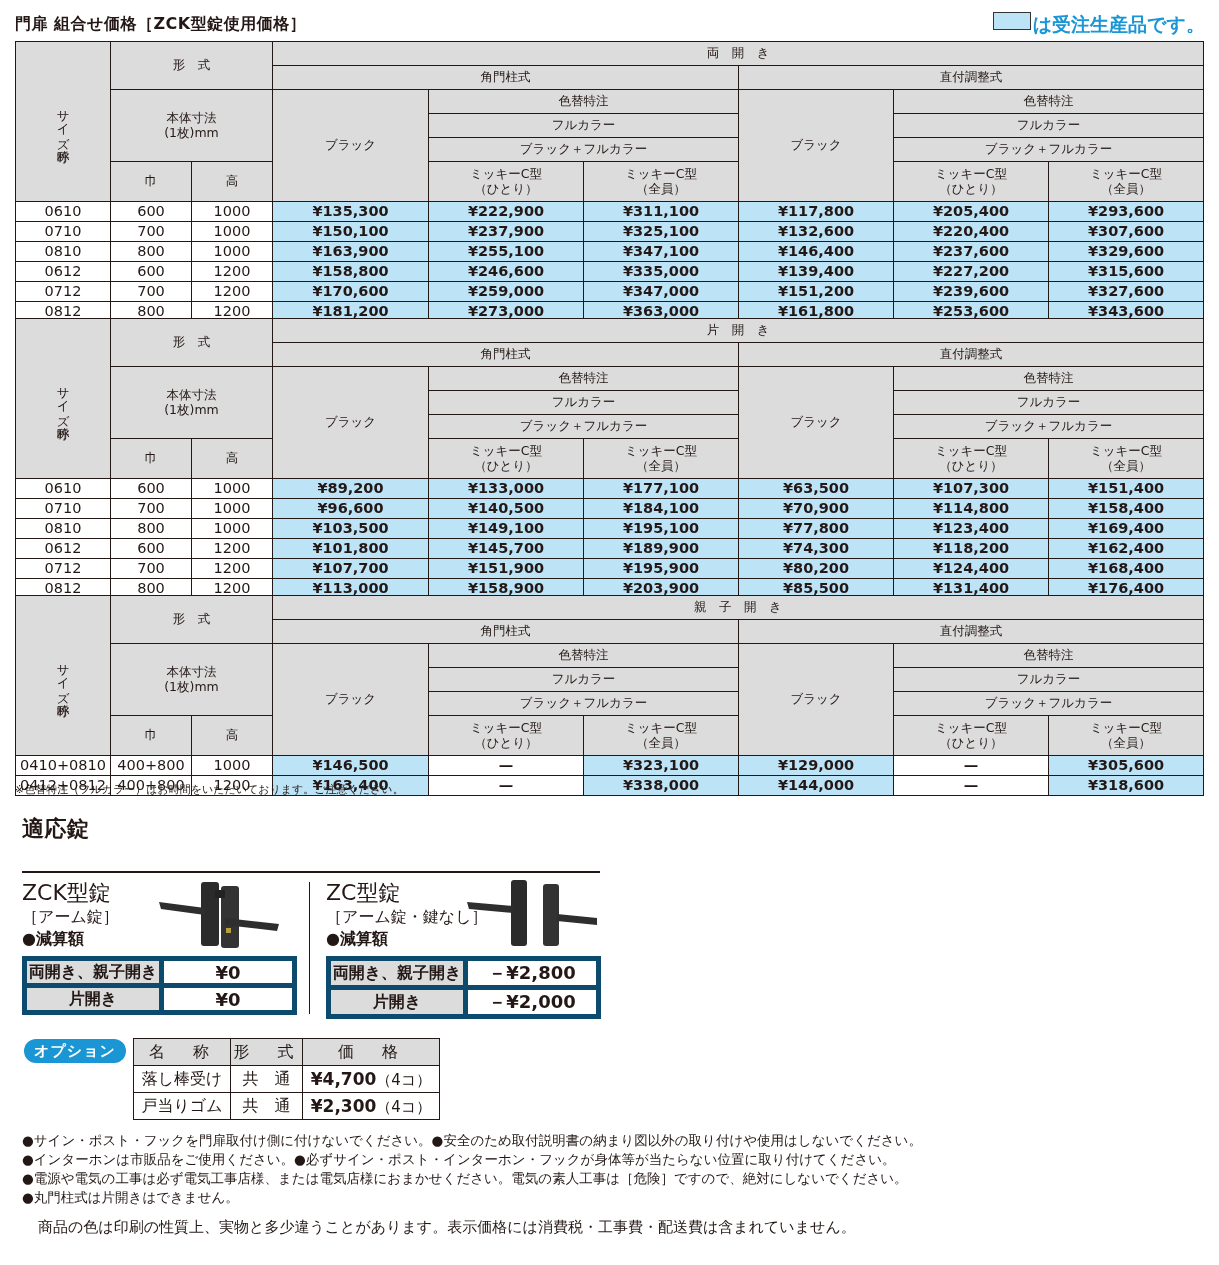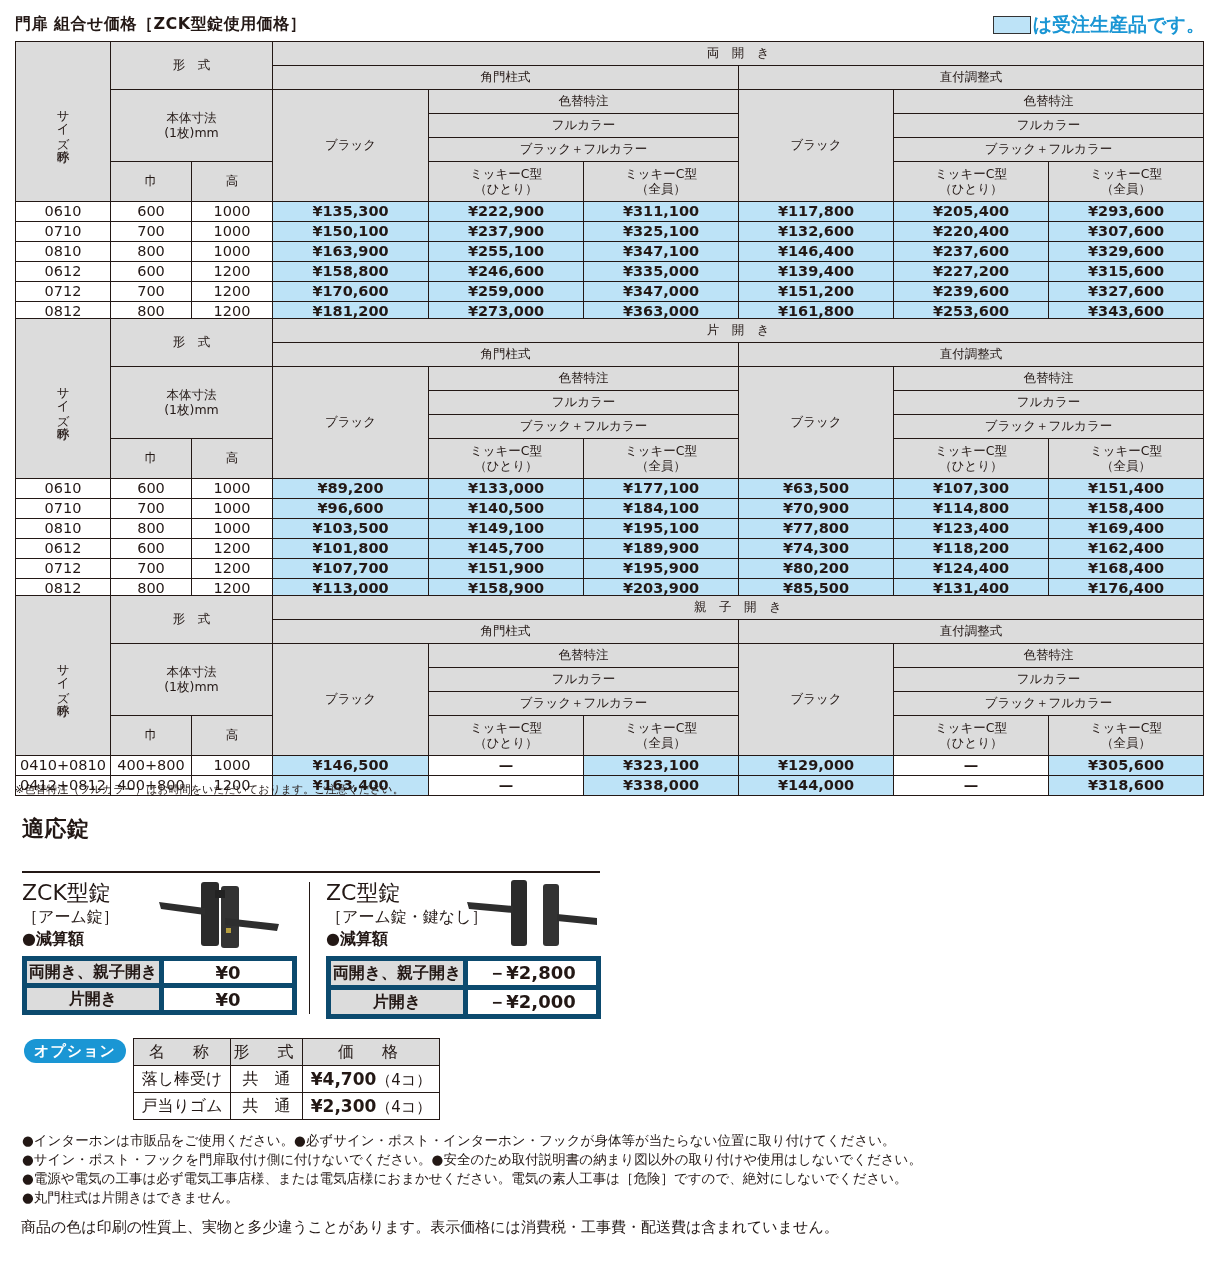--- a/index.html
+++ b/index.html
@@ -1,20 +1,20 @@
 <!DOCTYPE html>
 <html><head>
 <meta charset="utf-8">
 <style>
   * { box-sizing: border-box; margin: 0; padding: 0; }
   html, body { width: 1219px; height: 1265px; background: #ffffff; overflow: hidden; }
   body { position: relative; font-family: "DejaVu Sans", "Liberation Sans", sans-serif; color: #231815; }
 
   .page-title { position: absolute; left: 15px; top: 14px; font-size: 16px; font-weight: bold; letter-spacing: 0.5px; }
-  .legend { position: absolute; right: 14px; top: 12px; display: flex; align-items: center; font-size: 19px; font-weight: bold; color: #1a96d4; }
+  .legend { position: absolute; right: 14px; top: 12px; display: flex; align-items: flex-start; font-size: 19px; font-weight: bold; color: #1a96d4; }
   .legend-swatch { width: 38px; height: 18px; background: #bde3f7; border: 1px solid #333; margin-right: 2px; }
 
   table.price { position: absolute; left: 15px; width: 1188px; border-collapse: collapse; table-layout: fixed; font-size: 13px; }
   table.price td, table.price th { border: 1px solid #231815; text-align: center; vertical-align: middle; font-weight: normal; padding: 0; line-height: 1.15; }
   table.price th { background: #dcdcdc; font-size: 12.5px; }
   table.price th.thin { height: 24px; margin-left: 15px; }
   table.price td { height: 20px; font-size: 14.5px; background: #fff; }
   table.price td.blue { background: #bde3f7; font-weight: bold; }
   table.price td.dash { background: #fff; font-weight: bold; }
   .vert { writing-mode: vertical-rl; text-orientation: upright; letter-spacing: -1px; font-size: 12.5px; display: inline-block; }
@@ -40,21 +40,21 @@
   table.deduct td.val { font-size: 18px; }
 
   .option-badge { position: absolute; left: 24px; top: 1039px; width: 102px; height: 24px; border-radius: 12px; background: #1a96d4; color: #fff; font-size: 15px; font-weight: bold; text-align: center; line-height: 24px; letter-spacing: 1px; }
   table.options { position: absolute; left: 133px; top: 1038px; border-collapse: collapse; table-layout: fixed; width: 306px; }
   table.options td, table.options th { border: 1px solid #231815; height: 27px; font-size: 16px; text-align: center; font-weight: normal; }
   table.options th { background: #dcdcdc; letter-spacing: 6px; }
   table.options td.price-cell { font-weight: bold; font-size: 17px; margin-left: 24px; }
   table.options td.price-cell span.unit { font-weight: normal; font-size: 15px; }
 
   .bullets { position: absolute; left: 22px; top: 1131px; font-size: 13.5px; line-height: 19px; }
-  .footer-note { position: absolute; left: 21px; top: 1218px; font-size: 15px; }
+  .footer-note { position: absolute; left: 38px; top: 1218px; font-size: 15px; }
 </style>
 </head>
 <body>
 
 <div class="page-title">門扉 組合せ価格［ZCK型錠使用価格］</div>
 <div class="legend">
   <span class="legend-swatch"></span>
   <span>は受注生産品です。</span>
 </div>
 
@@ -453,18 +453,18 @@
   </tr>
   <tr>
     <td>戸当りゴム</td>
     <td>共　通</td>
     <td class="price-cell"><span>¥2,300</span><span class="unit">（4コ）</span></td>
   </tr>
 </tbody>
   </table>
 
 <div class="bullets">
+  <div>●サイン・ポスト・フックを門扉取付け側に付けないでください。●安全のため取付説明書の納まり図以外の取り付けや使用はしないでください。</div>
   <div>●インターホンは市販品をご使用ください。●必ずサイン・ポスト・インターホン・フックが身体等が当たらない位置に取り付けてください。</div>
-  <div>●サイン・ポスト・フックを門扉取付け側に付けないでください。●安全のため取付説明書の納まり図以外の取り付けや使用はしないでください。</div>
   <div>●電源や電気の工事は必ず電気工事店様、または電気店様におまかせください。電気の素人工事は［危険］ですので、絶対にしないでください。</div>
   <div>●丸門柱式は片開きはできません。</div>
 </div>
 <div class="footer-note">商品の色は印刷の性質上、実物と多少違うことがあります。表示価格には消費税・工事費・配送費は含まれていません。</div>
 
 </body></html>

